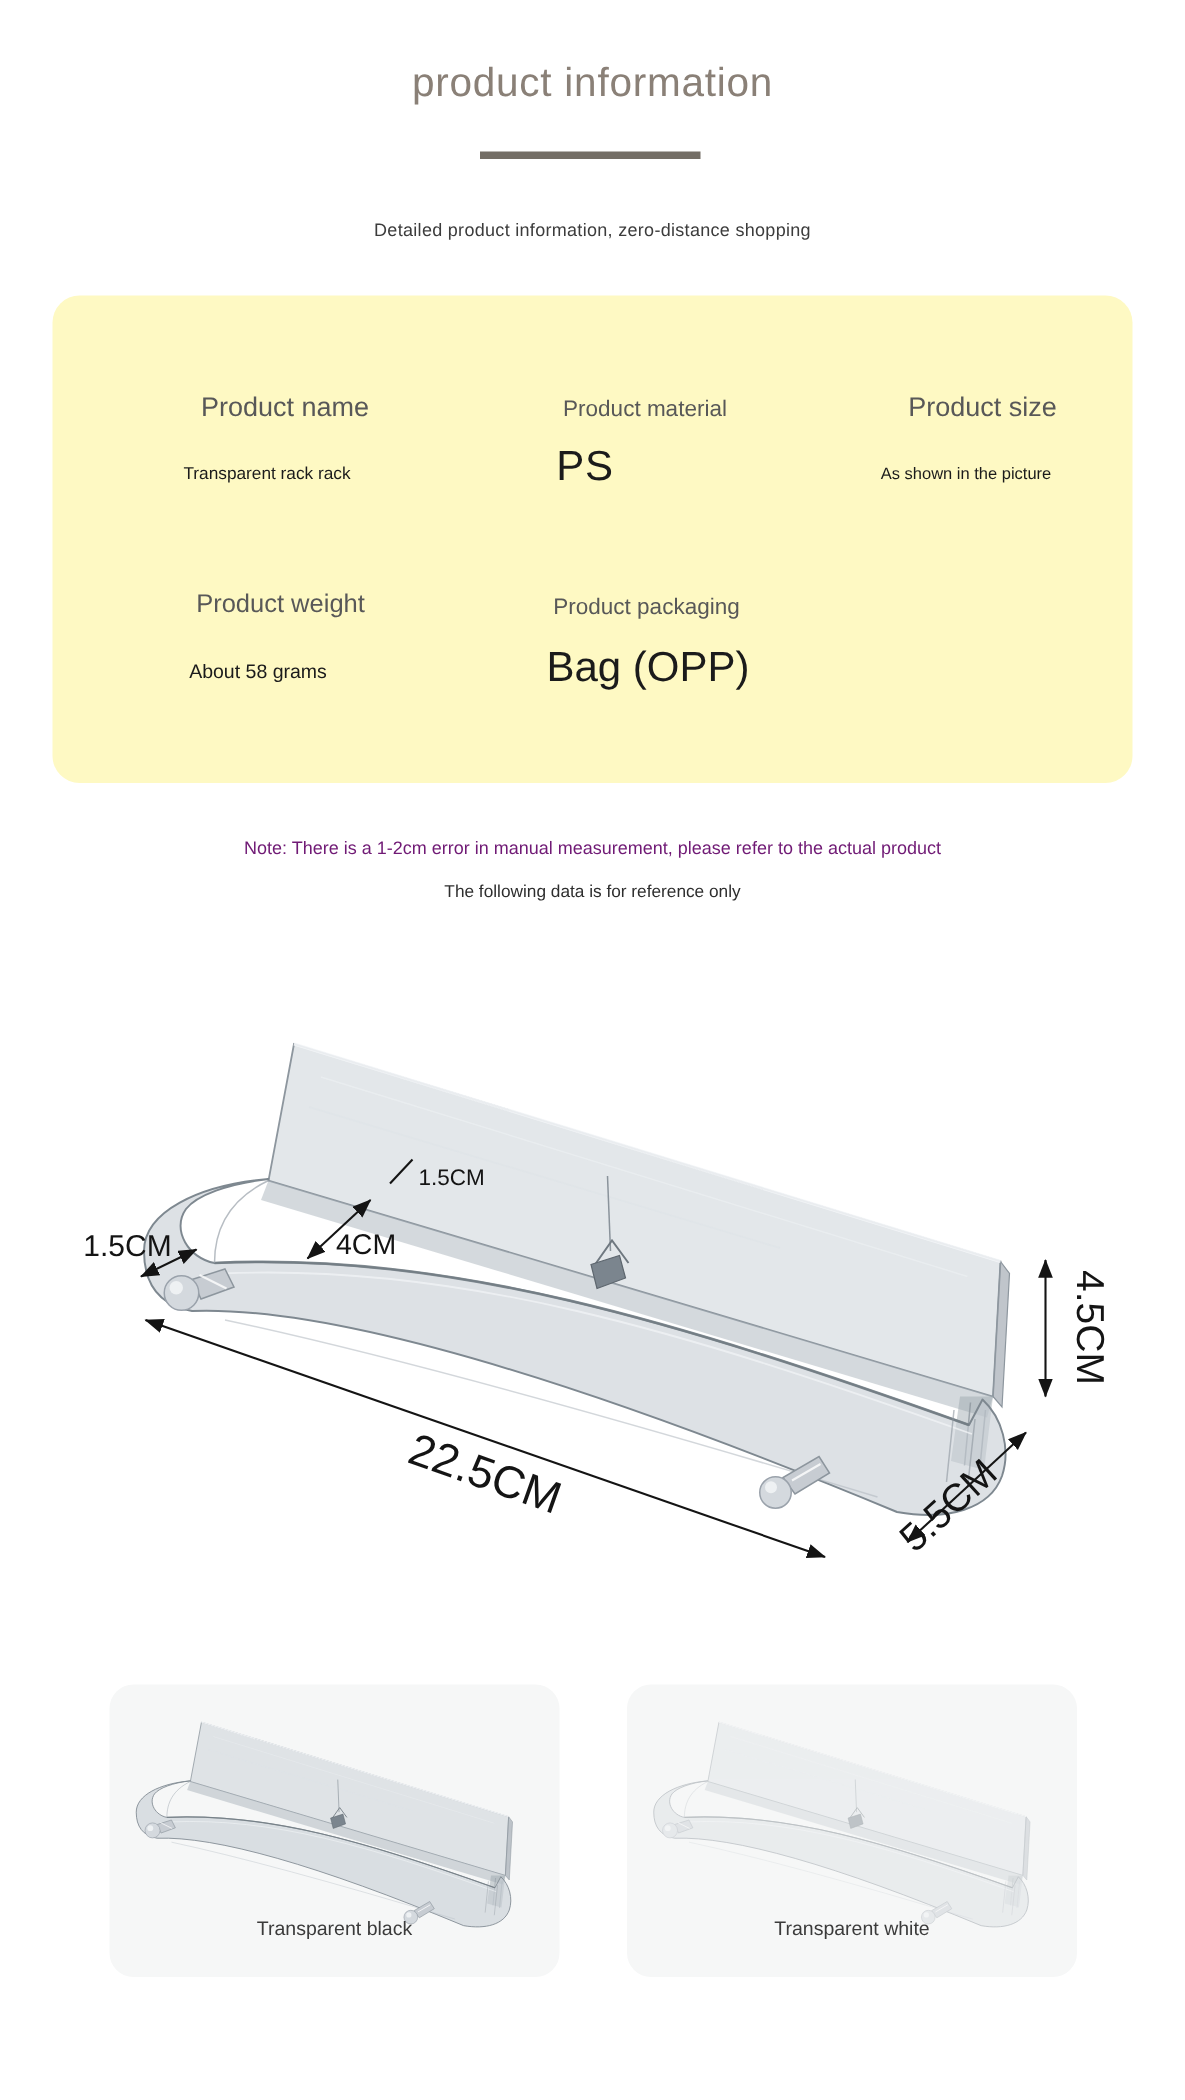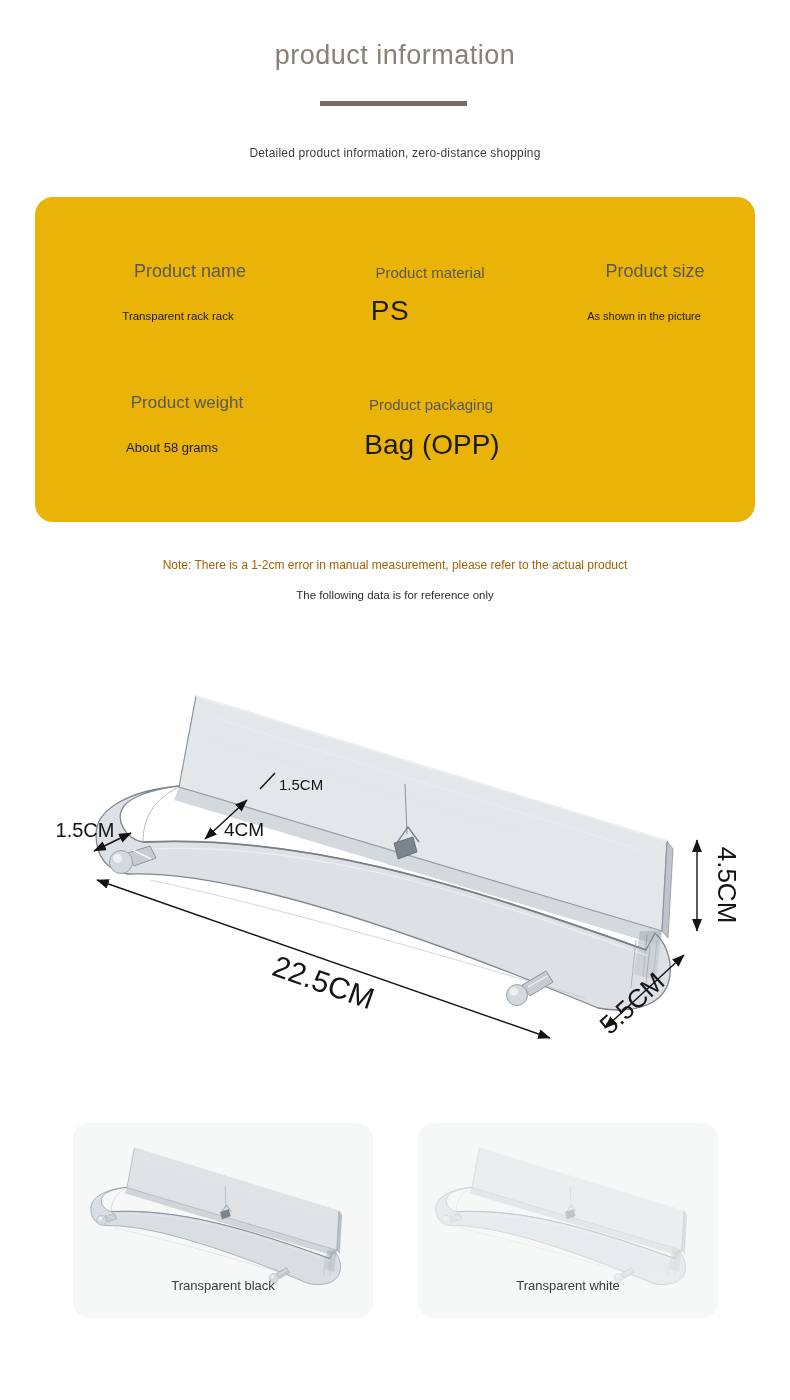--- a/index.html
+++ b/index.html
@@ -14,37 +14,37 @@
   }
   .divider{
     position:absolute;left:320px;top:101px;width:147px;height:5px;background:#746e66;
   }
   .subtitle{
     position:absolute;left:0;top:146px;width:790px;margin:0;
     text-align:center;font-size:12px;color:#3c3c3c;letter-spacing:.2px;
   }
   .spec-card{
     position:absolute;left:35px;top:197px;width:720px;height:325px;
-    background:#eab308;border-radius:18px;
+    background:#fef9c3;border-radius:18px;
   }
   .spec-label{position:absolute;width:200px;text-align:center;color:#585858;white-space:nowrap;}
   .sl-1{left:55px;top:64px;font-size:18px;}
   .sl-2{left:295px;top:67px;font-size:15px;}
   .sl-3{left:520px;top:64px;font-size:18px;}
   .sl-4{left:52px;top:196px;font-size:17px;}
   .sl-5{left:296px;top:199px;font-size:15px;}
   .spec-value{position:absolute;width:220px;text-align:center;color:#1b1b1b;white-space:nowrap;}
   .sv-1{left:33px;top:113px;font-size:11.5px;}
   .sv-2{left:245px;top:98px;font-size:28px;letter-spacing:.5px;}
   .sv-3{left:499px;top:113px;font-size:11px;}
   .sv-4{left:27px;top:243px;font-size:13px;}
   .sv-5{left:287px;top:232px;font-size:28px;}
   .note1{
     position:absolute;left:0;top:558px;width:790px;margin:0;
-    text-align:center;font-size:12px;color:#a16207;
+    text-align:center;font-size:12px;color:#701a75;
   }
   .note2{
     position:absolute;left:0;top:589px;width:790px;margin:0;
     text-align:center;font-size:11.5px;color:#2e2e2e;
   }
   .diagram{position:absolute;left:0;top:640px;width:790px;height:470px;}
   .variant{
     position:absolute;top:1123px;width:300px;height:195px;
     background:#f6f7f7;border-radius:16px;overflow:hidden;
   }

